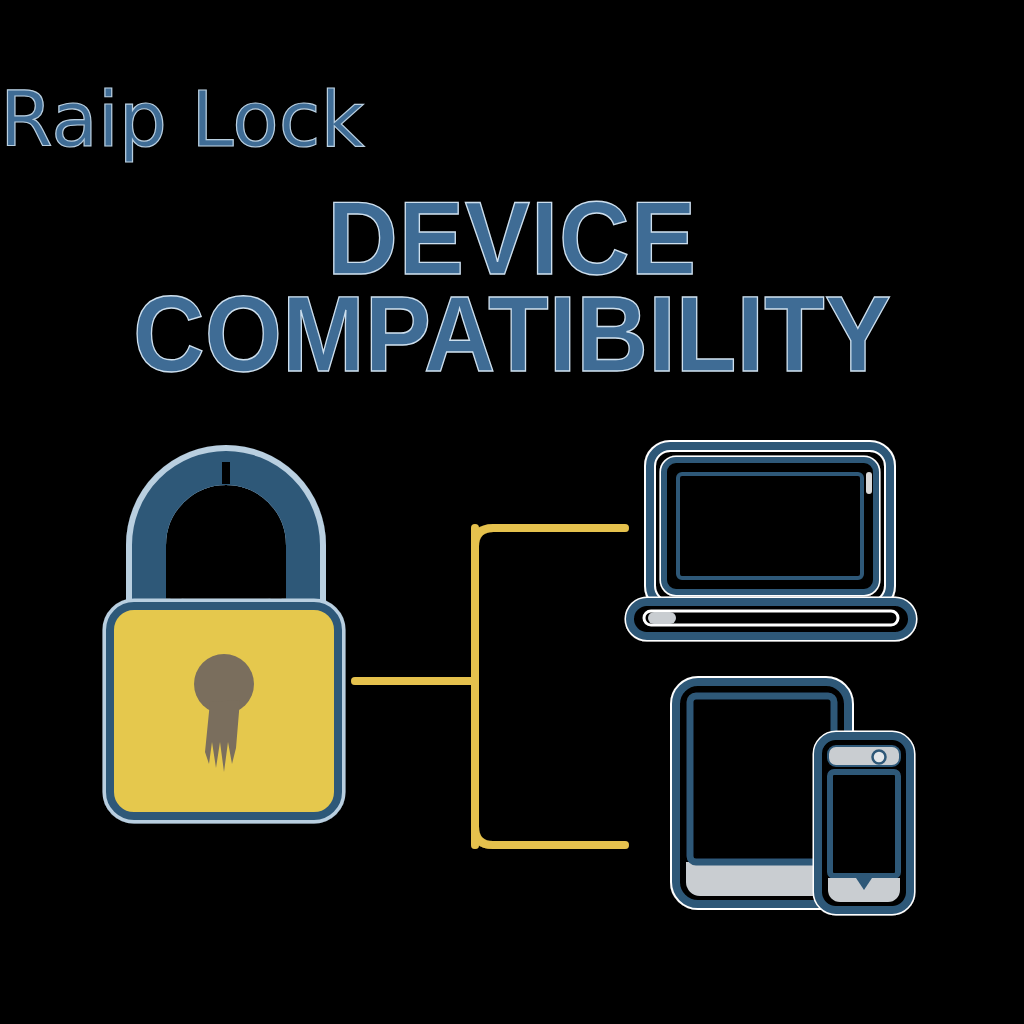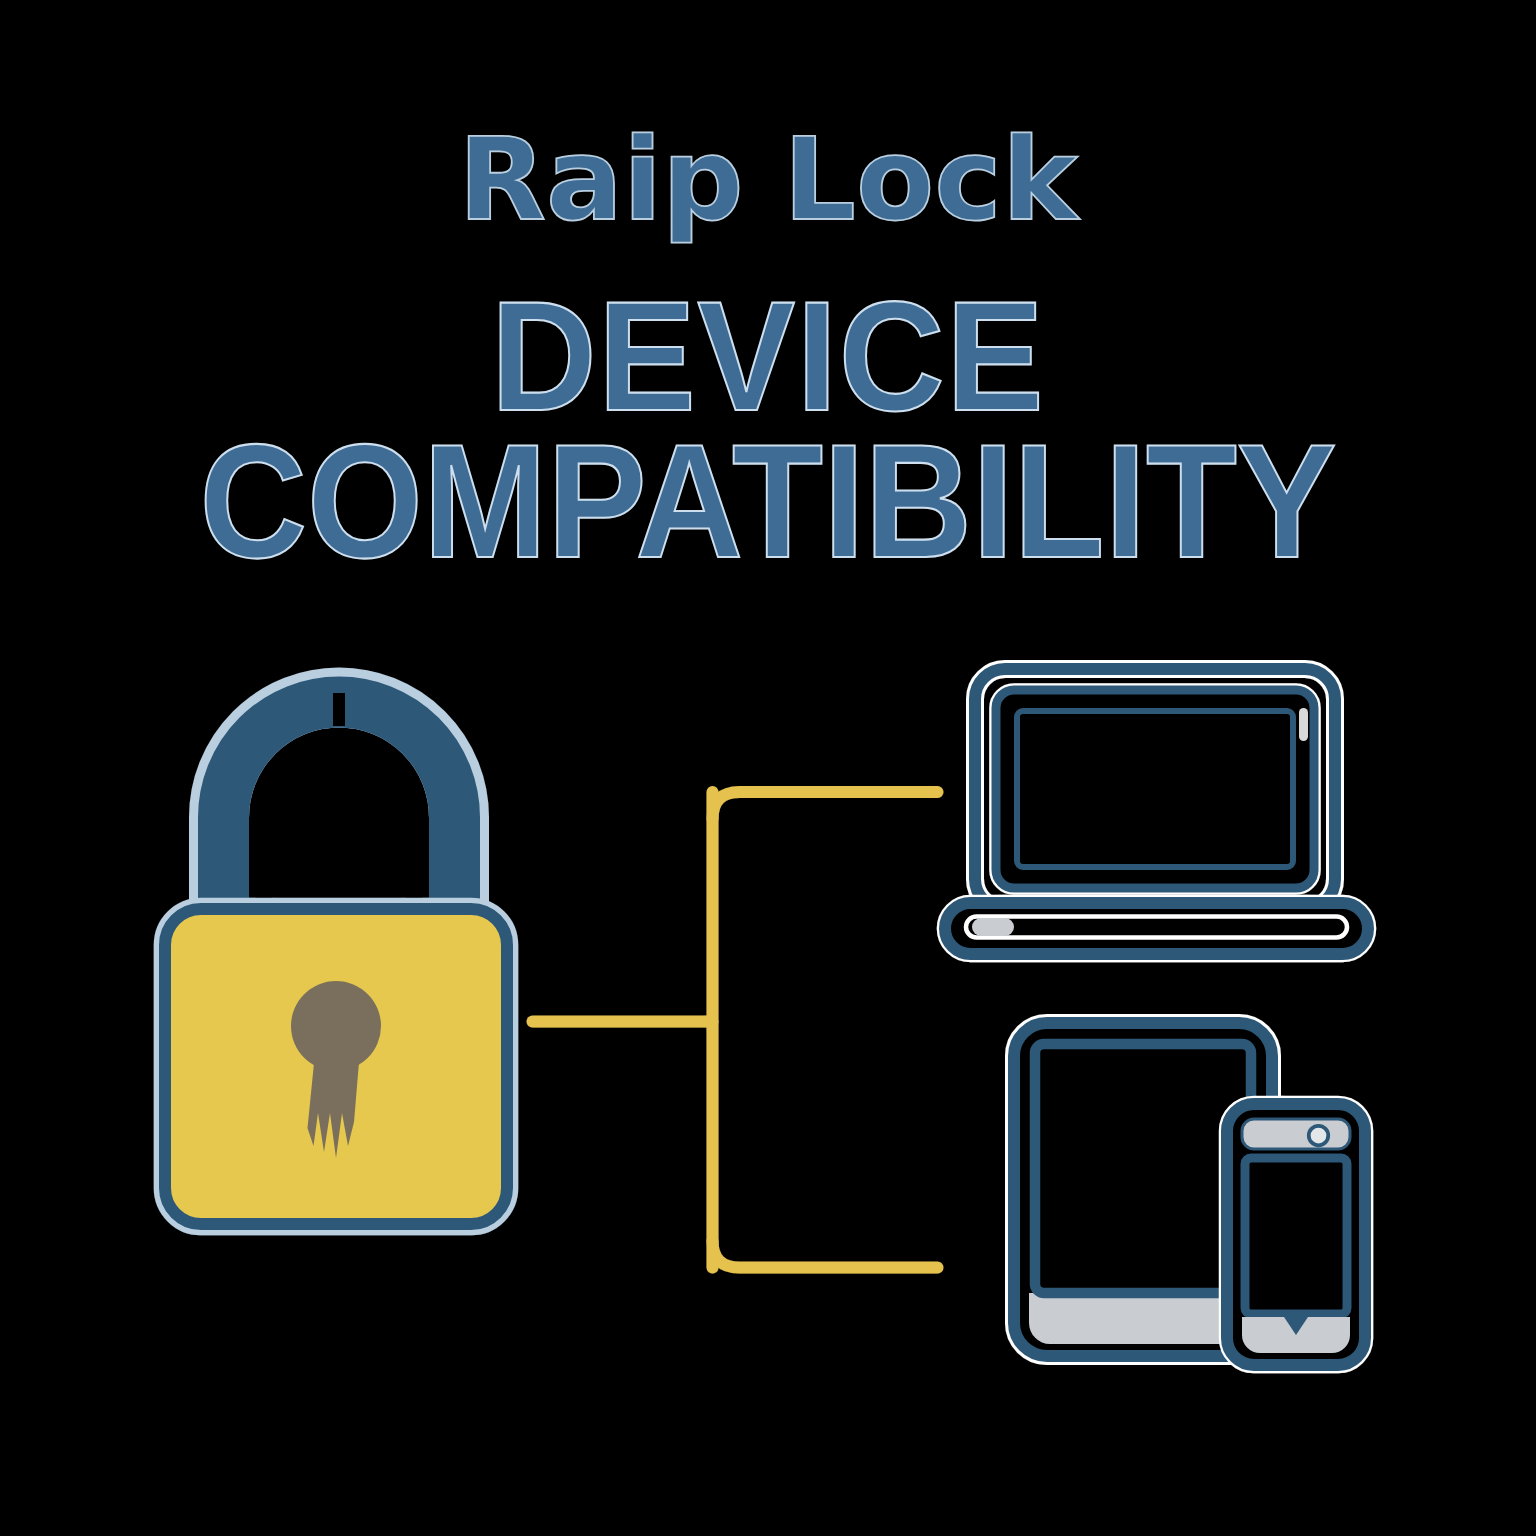--- a/index.html
+++ b/index.html
@@ -27,23 +27,23 @@
     top: 0;
     width: 1024px;
     text-align: center;
     user-select: none;
   }
   .brand {
     position: absolute;
     left: 0;
     top: 78px;
     width: 1024px;
-    text-align: center;
+    text-align: left;
     font-family: "DejaVu Sans", sans-serif;
-    font-weight: bold;
+    font-weight: normal;
     font-size: 76px;
     line-height: 84px;
     letter-spacing: 0px;
     color: #3f6c95;
     -webkit-text-stroke: 1.2px #b9cfe0;
     text-shadow: 0 2px 2px rgba(0,0,0,0.85);
   }
   .headline1 {
     position: absolute;
     left: 0;

